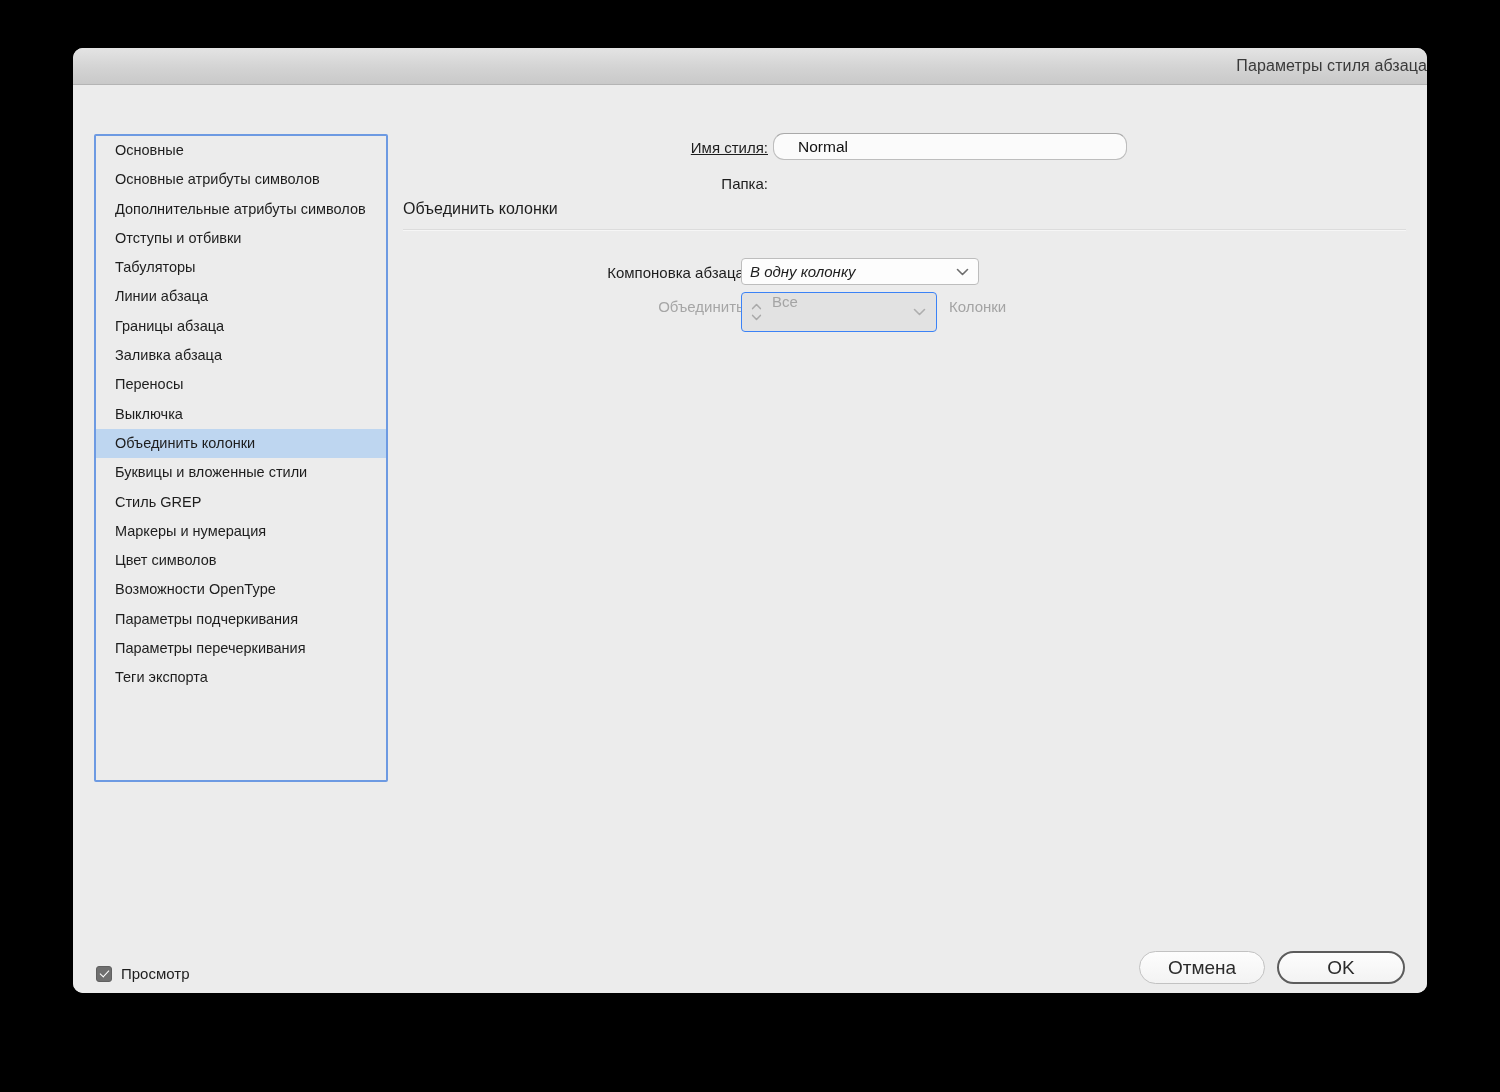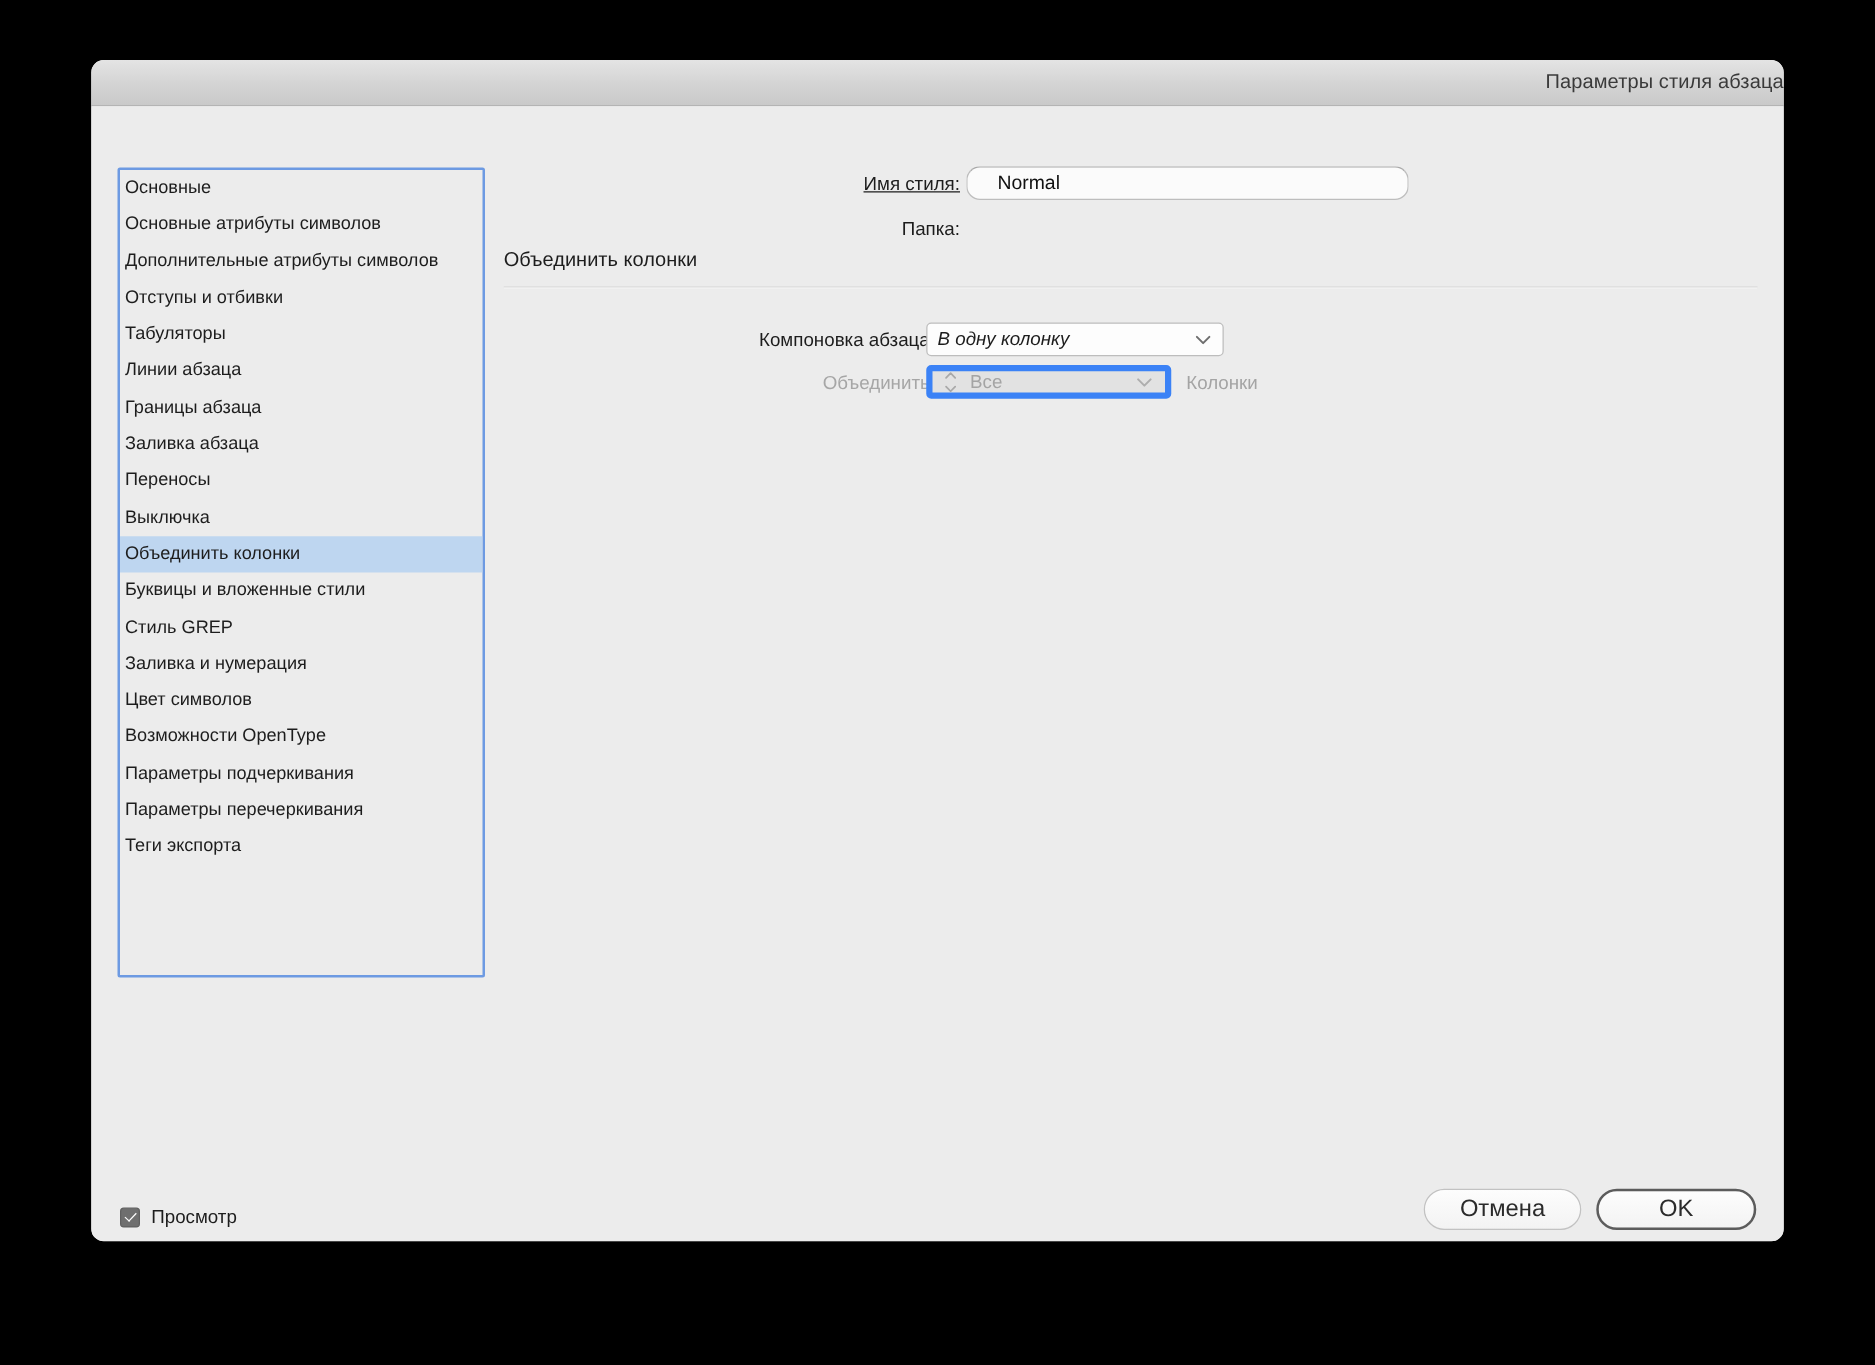--- a/index.html
+++ b/index.html
@@ -58,21 +58,21 @@
     height: 648px;
     background: #ececec;
     border: 2px solid #6d9ae2;
     border-radius: 2px;
     box-sizing: border-box;
     overflow: hidden;
   }
   .cat-item {
     height: 29.3px;
     line-height: 29.3px;
-    padding-left: 4px;
+    padding-left: 19px;
     font-size: 14.5px;
     color: #1d1d1d;
     white-space: nowrap;
     box-sizing: border-box;
     cursor: default;
   }
   .cat-item.selected {
     background: #bed6f0;
   }
   .field-label {
@@ -169,24 +169,24 @@
     position: absolute;
     left: 420px;
     top: 213px;
     width: 255px;
   }
   #span-stepper-combo {
     position: absolute;
     left: 668px;
     top: 207px;
     width: 196px;
-    height: 27px;
+    height: 40px;
     box-sizing: border-box;
     background: #e2e2e2;
-    border: 5px solid #3b82f6;
+    border: 1px solid #3b82f6;
     border-radius: 4px;
     display: flex;
     cursor: default;
   }
   #span-stepper-combo .stepper {
     margin-left: 9px;
     display: flex;
     flex-direction: column;
     align-items: center;
     justify-content: center;
@@ -293,21 +293,21 @@
         <div class="cat-item"><span>Отступы и отбивки</span></div>
         <div class="cat-item"><span>Табуляторы</span></div>
         <div class="cat-item"><span>Линии абзаца</span></div>
         <div class="cat-item"><span>Границы абзаца</span></div>
         <div class="cat-item"><span>Заливка абзаца</span></div>
         <div class="cat-item"><span>Переносы</span></div>
         <div class="cat-item"><span>Выключка</span></div>
         <div class="cat-item selected"><span>Объединить колонки</span></div>
         <div class="cat-item"><span>Буквицы и вложенные стили</span></div>
         <div class="cat-item"><span>Стиль GREP</span></div>
-        <div class="cat-item"><span>Заливка и нумерация</span></div>
+        <div class="cat-item"><span>Маркеры и нумерация</span></div>
         <div class="cat-item"><span>Цвет символов</span></div>
         <div class="cat-item"><span>Возможности OpenType</span></div>
         <div class="cat-item"><span>Параметры подчеркивания</span></div>
         <div class="cat-item"><span>Параметры перечеркивания</span></div>
         <div class="cat-item"><span>Теги экспорта</span></div>
       </div>
 
     <div id="style-name-label" class="field-label">Имя стиля:</div>
     <input id="style-name-input" type="text" value="Normal" style="">
 

